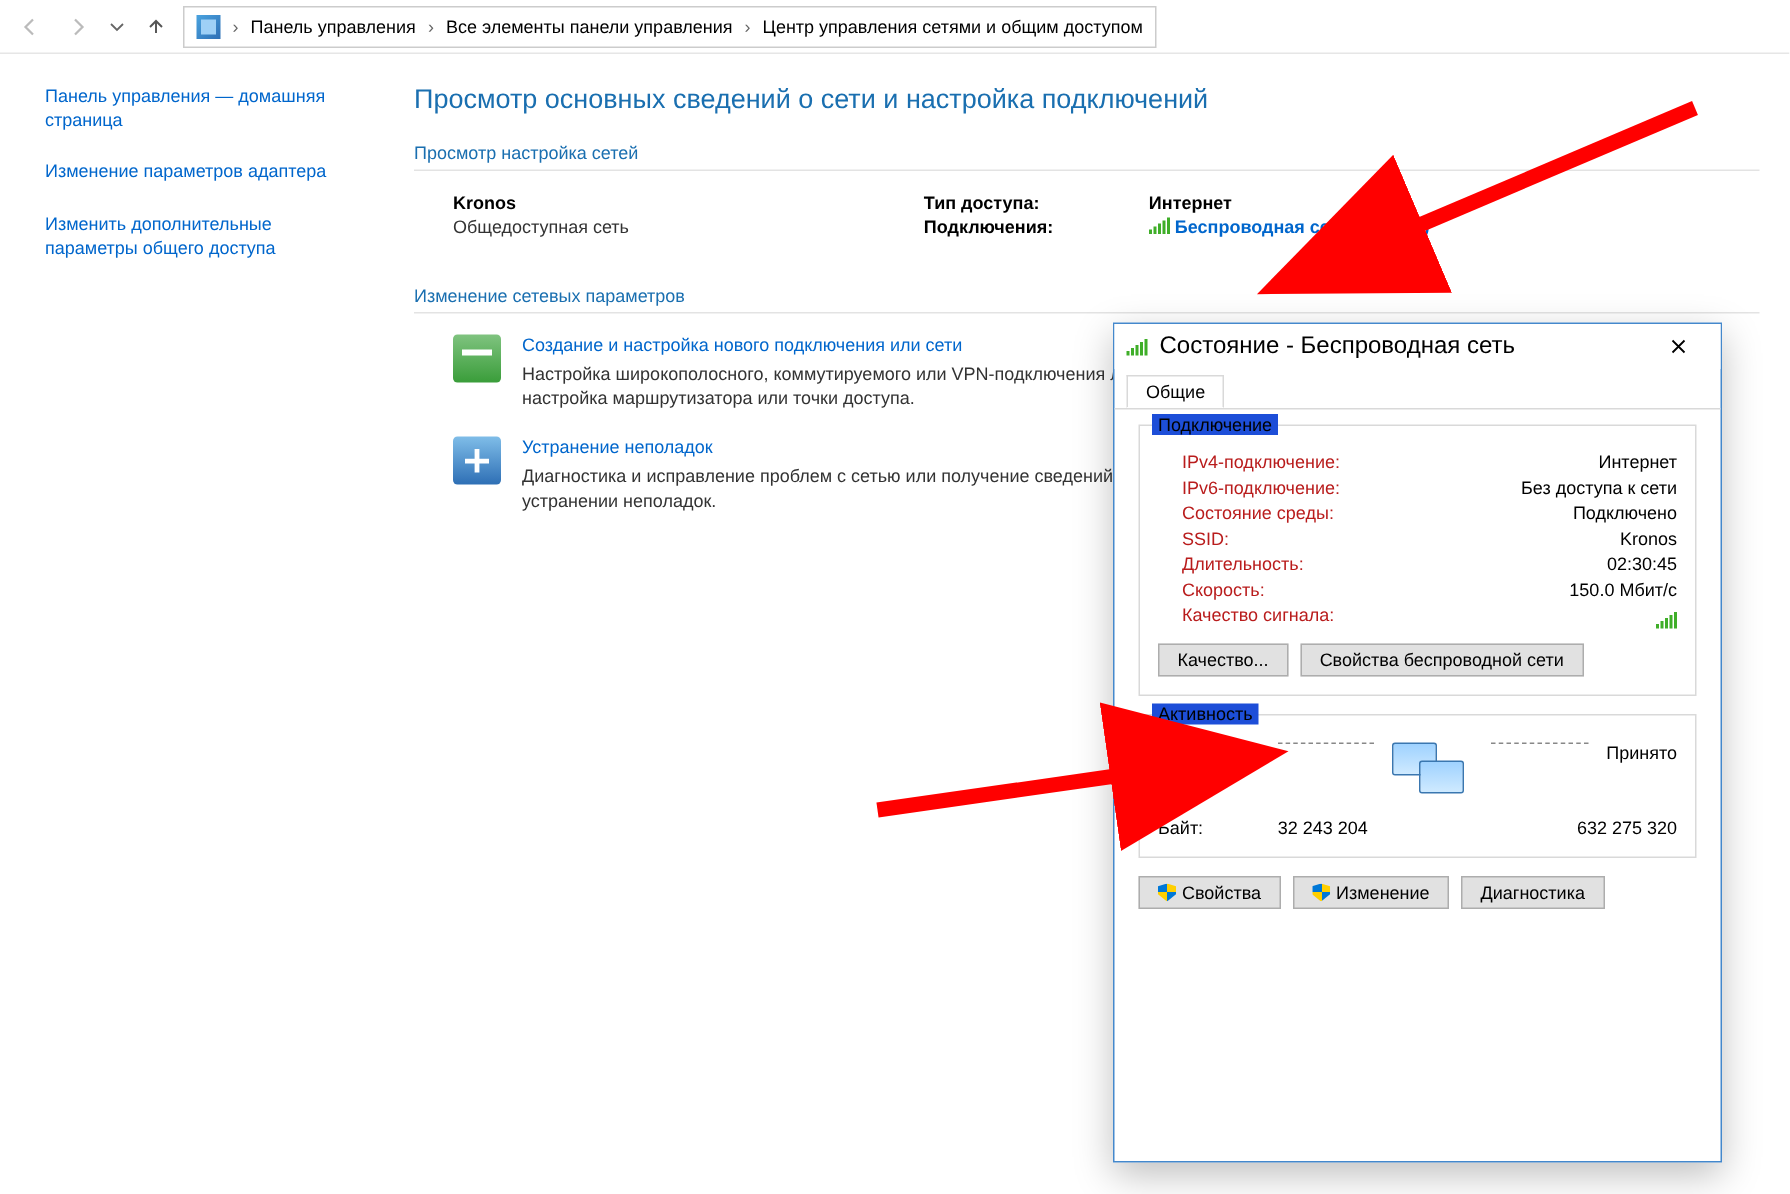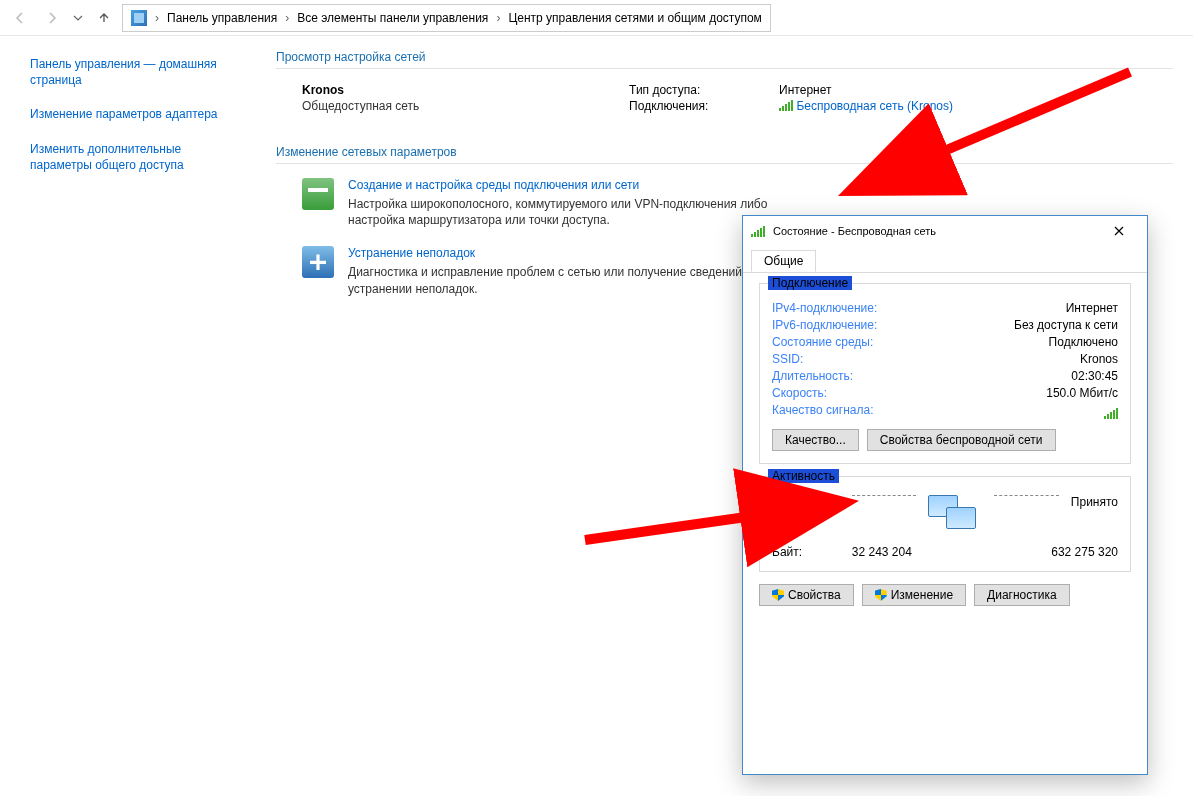--- a/index.html
+++ b/index.html
@@ -41,21 +41,21 @@
   .side-link { color:#0066cc; margin-bottom:18px; line-height:1.35; cursor:pointer; }
   .content { flex:1; padding: 14px 20px 0 26px; }
   .page-title { color:#1a6fb0; font-size:18px; font-weight:400; margin:6px 0 18px 0; }
   .section-hdr { color:#1a6fb0; font-size:12px; margin:0 0 4px 0; }
   .hr { height:1px; background:#e3e3e3; margin:2px 0 14px 0; }
 
   .net-row { display:flex; }
   .net-left { padding-left:26px; }
   .net-name { font-weight:bold; }
   .net-type { color:#333; margin-top:2px; }
-  .net-right { margin-left:auto; margin-right:220px; }
+  .net-right { margin-left:auto; margin-right:220px;font-weight:bold; }
   .kv { display:flex; gap:40px; margin-bottom:2px; }
   .kv .k { width:110px; }
   .link { color:#0066cc; cursor:pointer; }
   .signal-bars { display:inline-flex; align-items:flex-end; gap:1px; height:12px; vertical-align:-1px;}
   .signal-bars span{width:2px;background:#3fae29;}
   .signal-bars span:nth-child(1){height:3px}
   .signal-bars span:nth-child(2){height:5px}
   .signal-bars span:nth-child(3){height:7px}
   .signal-bars span:nth-child(4){height:9px}
   .signal-bars span:nth-child(5){height:11px}
@@ -69,29 +69,29 @@
   .dialog {
     position:absolute;
     left:742px; top:215px;
     width:406px; height:560px;
     border:1px solid #4488cc;
     background:#fff;
     box-shadow:0 8px 24px rgba(0,0,0,.25);
     display:flex; flex-direction:column;
   }
   .dlg-title { height:30px; display:flex; align-items:center; padding:0 8px; background:#fff; }
-  .dlg-title .t { margin-left:8px; font-size:11px; }
+  .dlg-title .t { margin-left:8px; font-size:16px; }
   .dlg-close { margin-left:auto; width:40px; height:28px; display:flex; align-items:center; justify-content:center; cursor:pointer; font-size:14px;}
   .dlg-tabs { display:flex; border-bottom:1px solid #d9d9d9; padding:4px 8px 0 8px; }
   .dlg-tab { border:1px solid #d9d9d9; border-bottom:1px solid #fff; background:#fff; padding:3px 12px; position:relative; top:0;text-align:center; }
   .dlg-body { padding:10px 16px 4px 16px; flex:1; }
   .group { border:1px solid #d9d9d9; position:relative; padding:14px 12px 12px 12px; margin-bottom:12px; }
   .group-legend { position:absolute; top:-8px; left:8px; background:#1d4ed8; padding:0 4px; }
   .grow { display:flex; justify-content:space-between; margin:3px 0; }
-  .grow .gl { color:#3b82f6; }
+  .grow .gl { color:#b91c1c;margin-left:16px; }
   .grow .gv { color:#000; text-align:right; }
   .btn { border:1px solid #adadad; background:#e1e1e1; padding:3px 12px; cursor:pointer; font-size:12px; font-family:inherit;}
   .btn-row { display:flex; gap:8px; margin-top:8px; }
   .shield { width:12px; height:12px; display:inline-block; vertical-align:-2px; margin-right:4px;
     background:conic-gradient(#ffcf00 0 25%, #0078d7 25% 50%, #ffcf00 50% 75%, #0078d7 75% 100%);
     clip-path:polygon(50% 0,100% 15%,100% 60%,50% 100%,0 60%,0 15%);
   }
   .dlg-footer { display:flex; justify-content:flex-end; padding:8px 14px 12px; }
   .activity { display:flex; align-items:flex-start; justify-content:center; gap:12px; margin:4px 0 8px;}
   .monitors { width:54px; height:42px; position:relative;}
@@ -146,20 +146,21 @@
 </div>
 
 <div class="main">
   <div class="sidebar">
     <div class="side-link">Панель управления — домашняя страница</div>
     <div class="side-link">Изменение параметров адаптера</div>
     <div class="side-link">Изменить дополнительные параметры общего доступа</div>
   </div>
 
   <div class="content">
+    <div class="page-title">Просмотр основных сведений о сети и настройка подключений</div>
 
     <div class="section-hdr">Просмотр настройка сетей</div>
     <div class="hr"></div>
 
     <div class="net-row">
       <div class="net-left">
         <div class="net-name">Kronos</div>
         <div class="net-type">Общедоступная сеть</div>
       </div>
       <div class="net-right">
@@ -183,21 +184,21 @@
       </div>
     </div>
 
     <div style="height:30px"></div>
     <div class="section-hdr">Изменение сетевых параметров</div>
     <div class="hr"></div>
 
     <div class="task">
       <div class="task-icon icon-conn"></div>
       <div>
-        <div class="task-title">Создание и настройка среды подключения или сети</div>
+        <div class="task-title">Создание и настройка нового подключения или сети</div>
         <div class="task-desc">Настройка широкополосного, коммутируемого или VPN-подключения либо настройка маршрутизатора или точки доступа.</div>
       </div>
     </div>
 
     <div class="task">
       <div class="task-icon icon-fix"></div>
       <div>
         <div class="task-title">Устранение неполадок</div>
         <div class="task-desc">Диагностика и исправление проблем с сетью или получение сведений об устранении неполадок.</div>
       </div>

